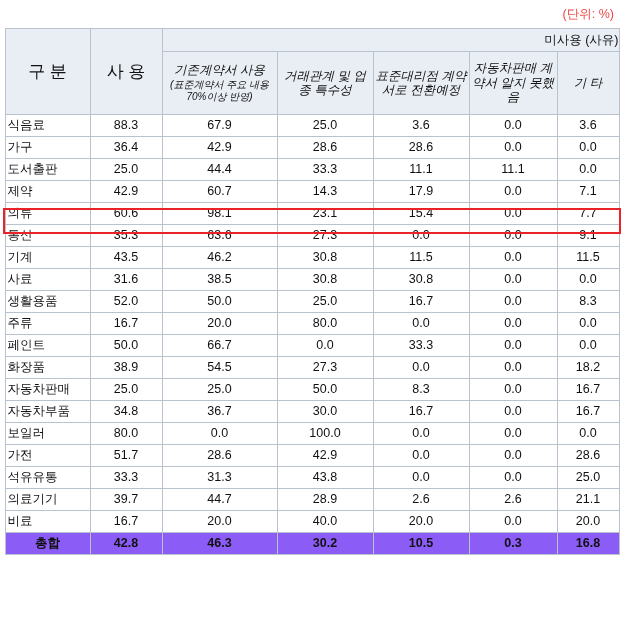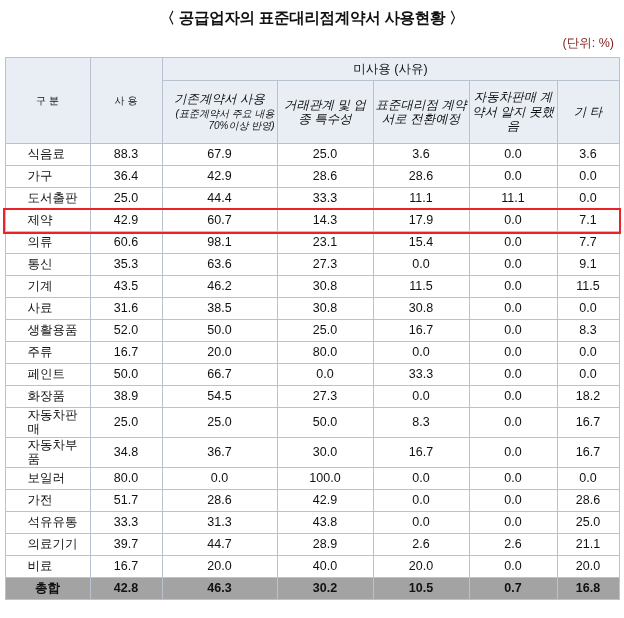--- a/index.html
+++ b/index.html
@@ -28,21 +28,21 @@
     padding-top: 8px;
     letter-spacing: -0.3px;
   }
   .title .bracket {
     font-weight: bold;
     font-size: 15px;
   }
   .unit-row {
     text-align: right;
     font-size: 12.5px;
-    color: #7f1d1d;
+    color: #ef4444;
     padding-right: 10px;
     padding-top: 6px;
     padding-bottom: 5px;
   }
   table.data {
     border-collapse: collapse;
     margin: 0 auto;
     width: 604px;
     table-layout: fixed;
     font-size: 12.5px;
@@ -57,45 +57,45 @@
     color: #111111;
   }
   thead th {
     background: #e9eef5;
     font-weight: normal;
     color: #111111;
   }
   thead th.top {
     height: 22px;
     font-size: 12.5px;
+    text-align: right;
   }
   thead th.gubun, thead th.sayong {
-    font-size: 10px;
+    font-size: 17px;
   }
   thead th.sub {
     height: 58px;
     font-size: 12.5px;
     padding: 2px 2px;
     font-style: italic;
   }
   thead th .small {
     display: block;
     font-size: 10px;
     line-height: 1.2;
     margin-top: 2px;
     color: #111111;
-    text-align: right;
   }
   tbody td.label {
     text-align: left;
-    padding-left: 22px;
+    padding-left: 2px;
     font-size: 12.5px;
   }
   tbody tr.total td {
-    background: #a3a3a3;
+    background: #8b5cf6;
     font-weight: bold;
   }
   tbody tr.highlight td {
     position: relative;
   }
   
   .hl-box {
     position: absolute;
     border: 2px solid #e8232a;
     box-sizing: border-box;
@@ -107,25 +107,20 @@
   .col-3 { width: 96px; }
   .col-4 { width: 96px; }
   .col-5 { width: 88px; }
   .col-6 { width: 62px; }
 </style>
 </head>
 <body>
 
 <div class="page">
 
-  <div class="title">
-    <span class="bracket">〈</span>
-    <span>공급업자의 표준대리점계약서 사용현황</span>
-    <span class="bracket">〉</span>
-  </div>
 
   <div class="unit-row">(단위: %)</div>
 
   <table class="data">
     <colgroup>
       <col class="col-0">
         <col class="col-1">
         <col class="col-2">
         <col class="col-3">
         <col class="col-4">
@@ -320,20 +315,20 @@
           <td>20.0</td>
           <td>0.0</td>
           <td>20.0</td>
         </tr>
         <tr class="total">
           <td>총합</td>
           <td>42.8</td>
           <td>46.3</td>
           <td>30.2</td>
           <td>10.5</td>
-          <td>0.7</td>
+          <td>0.3</td>
           <td>16.8</td>
         </tr>
       </tbody>
   </table>
 
   <div class="hl-box" id="hl-box" style="left: 3px; top: 207.5px; width: 618px; height: 26px; border-color: rgb(232, 35, 42);"></div>
 </div>
 
 </body></html>

